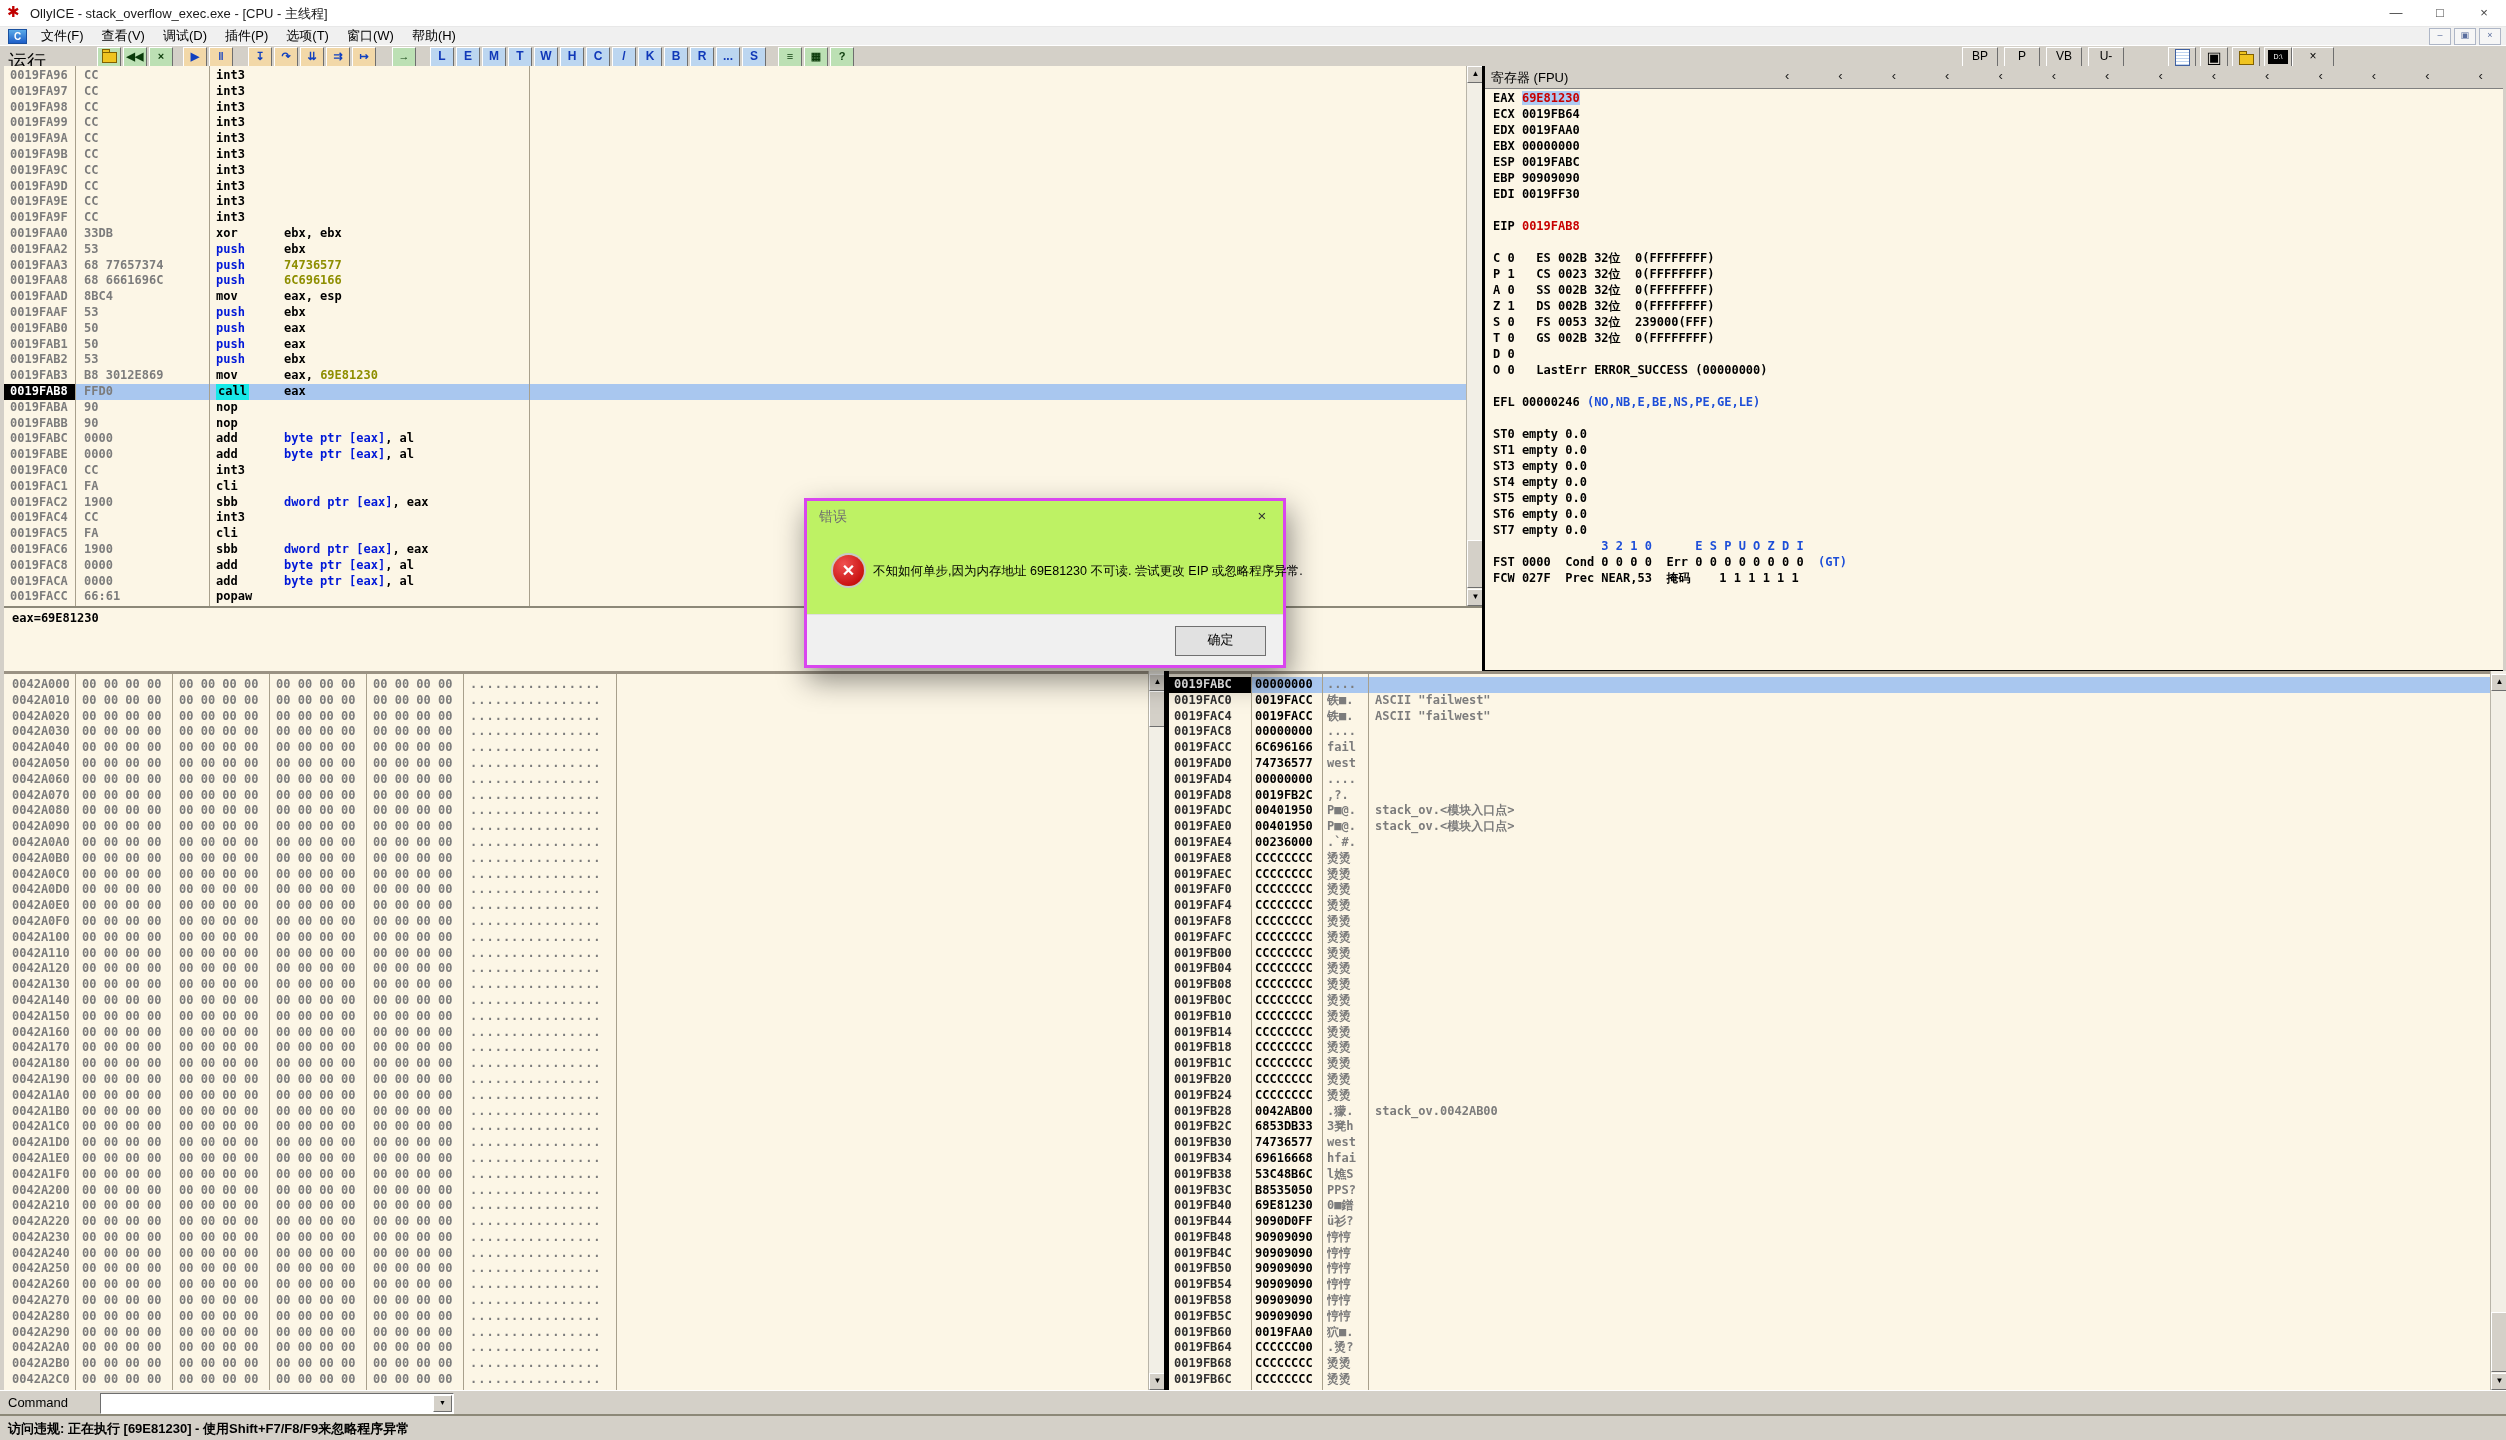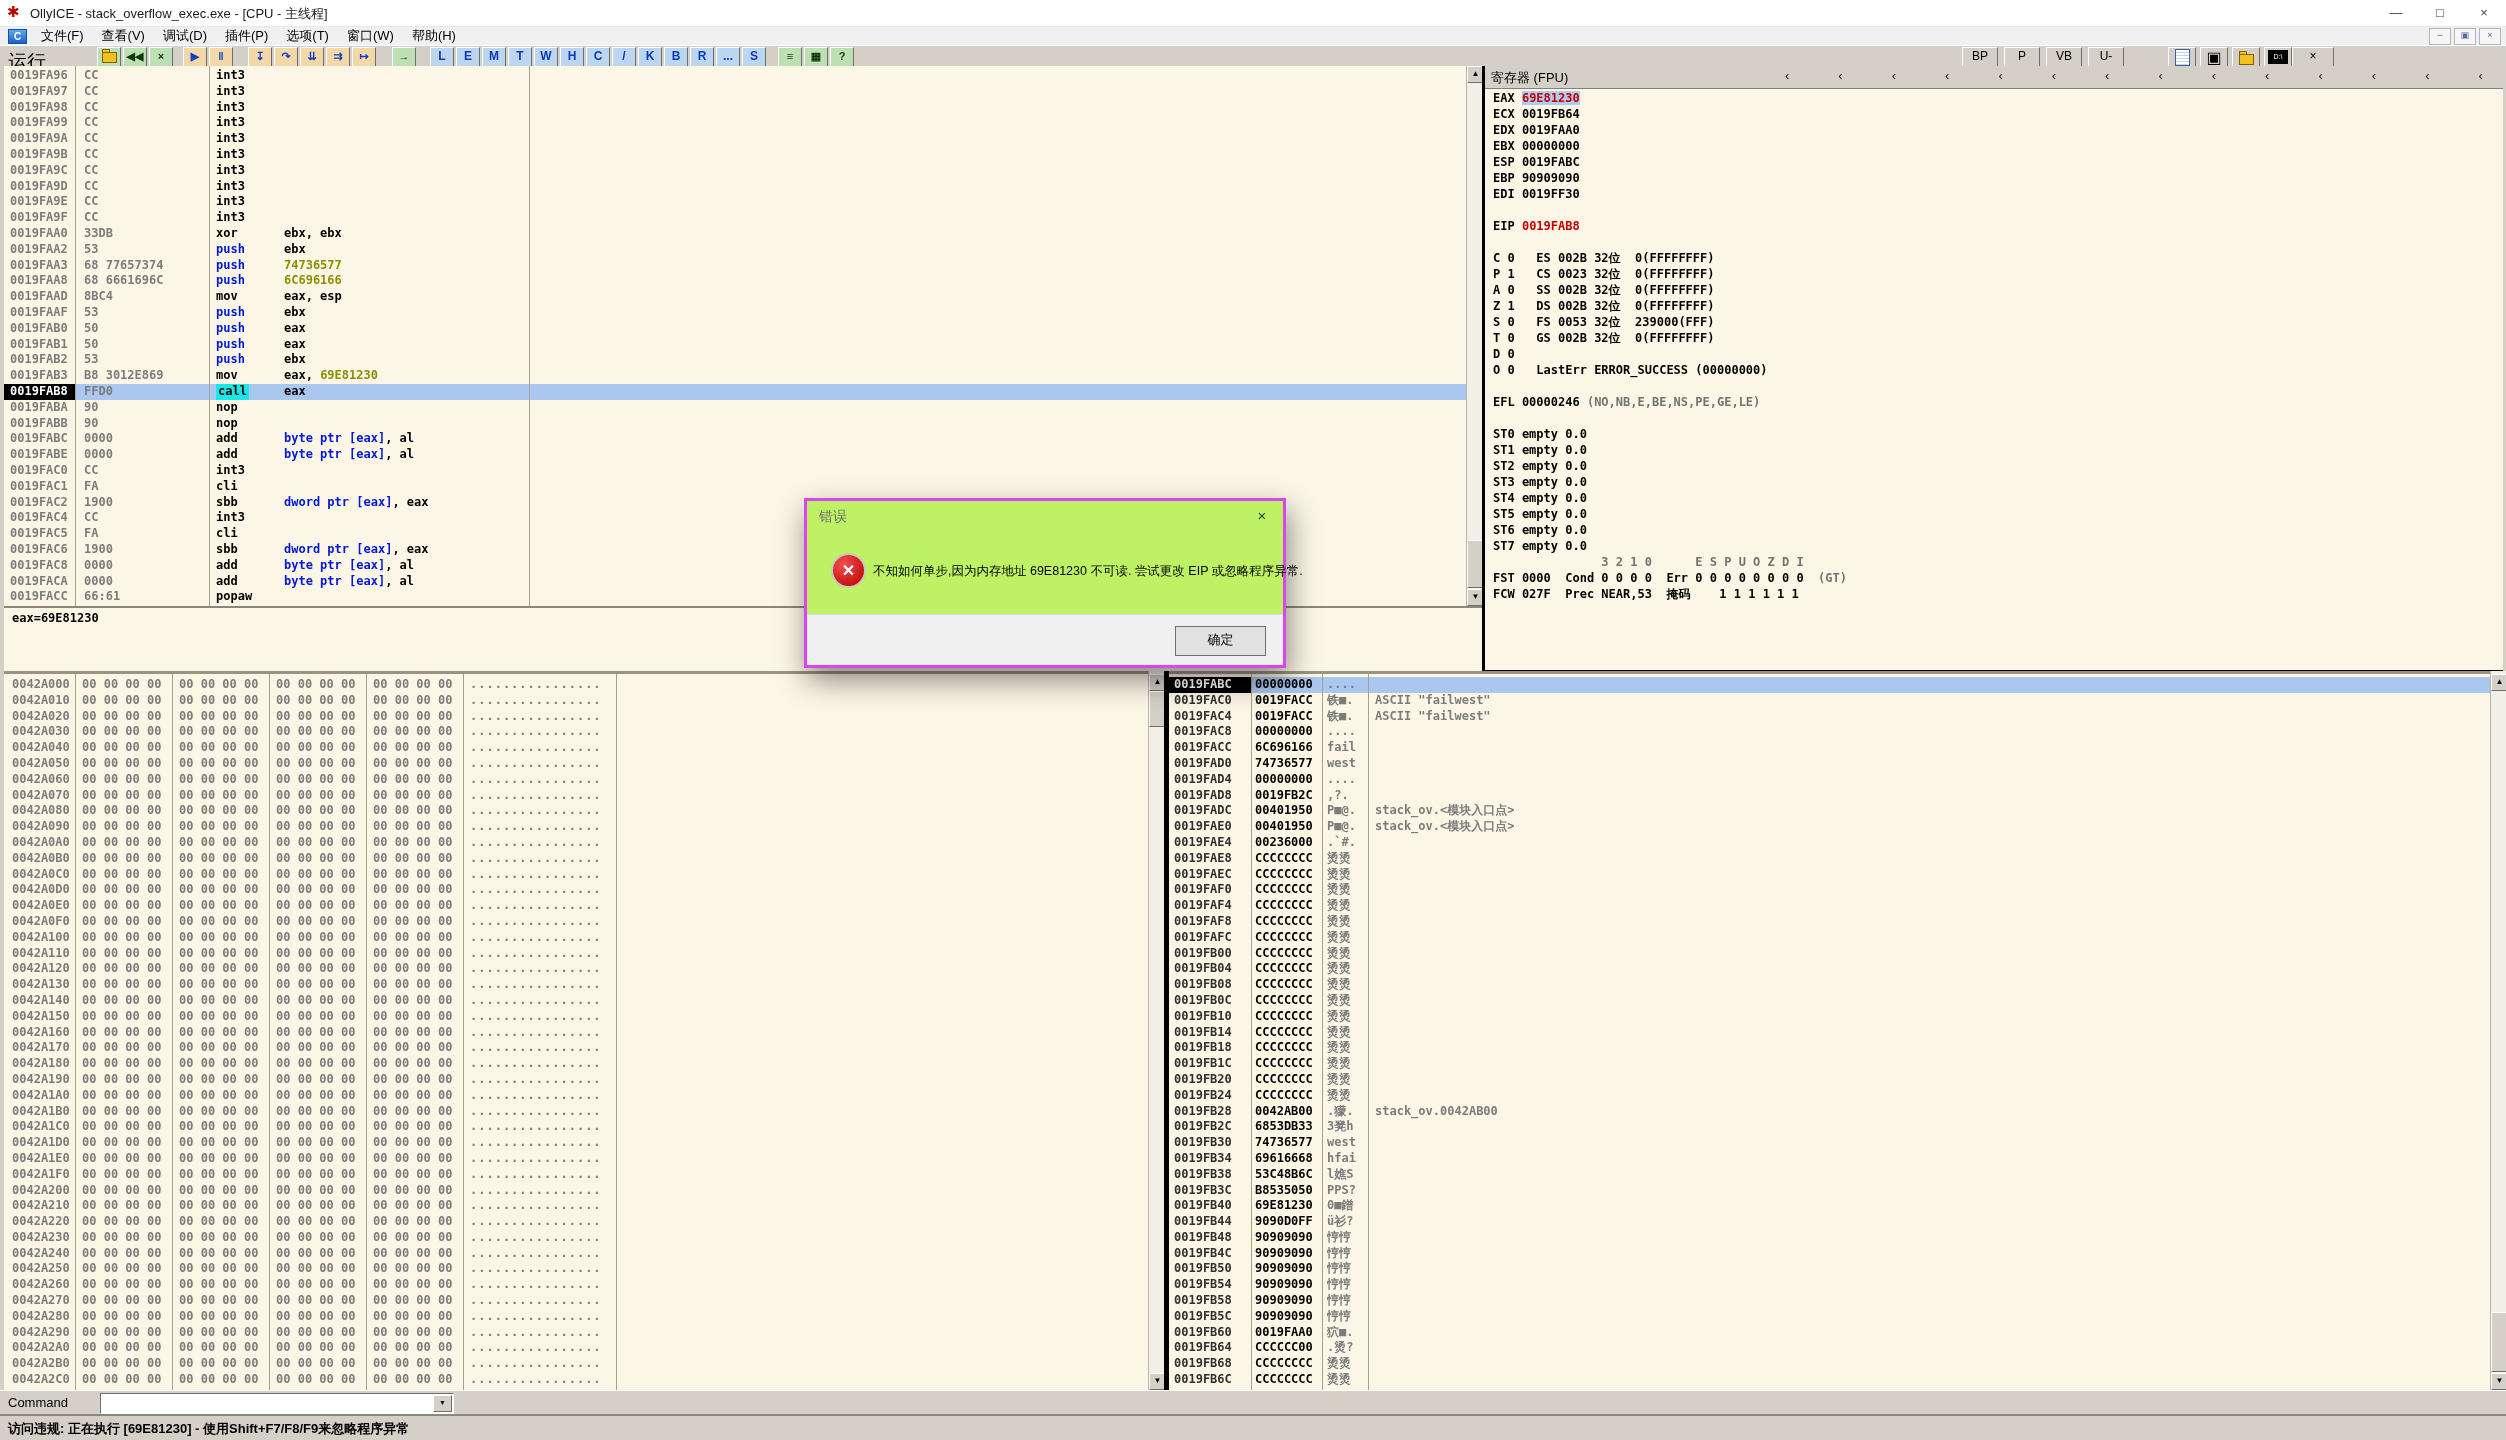--- a/index.html
+++ b/index.html
@@ -66,21 +66,21 @@
   
   #infopane{left:4px;top:606px;width:1478px;height:65px;border-top:2px solid #8C8878;}
   #info-text{position:absolute;left:8px;top:3px;}
   
   #registers{left:1482px;top:66px;width:1018px;height:604px;border-left:3px solid #000;border-bottom:4px solid #000;}
   #reg-header{position:absolute;left:0;top:0;right:0;height:22px;background:#D4D0C8;border-bottom:1px solid #808080;}
   #reg-title{position:absolute;left:6px;top:3px;font-size:13px;}
   #reg-chevrons{position:absolute;left:300px;right:20px;top:2px;display:flex;justify-content:space-between;font-size:13px;color:#222;}
   #reg-lines{position:absolute;left:8px;top:24px;right:0;}
   .rline{height:16px;line-height:16px;white-space:pre;}
-  .k{color:#000;} .g{color:#737373;} .r{color:#C80000;} .rhl{color:#C80000;background:#AECBF2;}
+  .k{color:#000;} .g{color:#1d4ed8;} .r{color:#C80000;} .rhl{color:#C80000;background:#AECBF2;}
   
   #dump{left:4px;top:671px;width:1144px;height:719px;border-top:3px solid #9A9283;}
   #dump-rows{position:absolute;left:0;top:3px;right:0;}
   .drow{position:relative;height:15.8px;line-height:15.8px;white-space:pre;}
   .da{position:absolute;left:8px;color:#7C7C7C;}
   .dg{position:absolute;color:#7C7C7C;}
   .dd{position:absolute;left:466px;color:#7C7C7C;letter-spacing:1px;}
   
   #stack{left:1169px;top:671px;width:1321px;height:719px;border-top:3px solid #9A9283;}
   #stack-rows{position:absolute;left:0;top:3px;right:0;}
@@ -296,21 +296,20 @@
         <div class="rline"><span class="k">Z 1   DS 002B 32位  0(FFFFFFFF)</span></div>
         <div class="rline"><span class="k">S 0   FS 0053 32位  239000(FFF)</span></div>
         <div class="rline"><span class="k">T 0   GS 002B 32位  0(FFFFFFFF)</span></div>
         <div class="rline"><span class="k">D 0</span></div>
         <div class="rline"><span class="k">O 0   LastErr ERROR_SUCCESS (00000000)</span></div>
         <div class="rline">&nbsp;</div>
         <div class="rline"><span class="k">EFL 00000246 </span><span class="g">(NO,NB,E,BE,NS,PE,GE,LE)</span></div>
         <div class="rline">&nbsp;</div>
         <div class="rline"><span class="k">ST0 empty 0.0</span></div>
         <div class="rline"><span class="k">ST1 empty 0.0</span></div>
-        <div class="rline"><span class="k">ST2 empty 0.0</span></div>
         <div class="rline"><span class="k">ST3 empty 0.0</span></div>
         <div class="rline"><span class="k">ST4 empty 0.0</span></div>
         <div class="rline"><span class="k">ST5 empty 0.0</span></div>
         <div class="rline"><span class="k">ST6 empty 0.0</span></div>
         <div class="rline"><span class="k">ST7 empty 0.0</span></div>
         <div class="rline"><span class="g">               3 2 1 0      E S P U O Z D I</span></div>
         <div class="rline"><span class="k">FST 0000  Cond 0 0 0 0  Err 0 0 0 0 0 0 0 0  </span><span class="g">(GT)</span></div>
         <div class="rline"><span class="k">FCW 027F  Prec NEAR,53  掩码    1 1 1 1 1 1</span></div>
       </div>
   </div>

